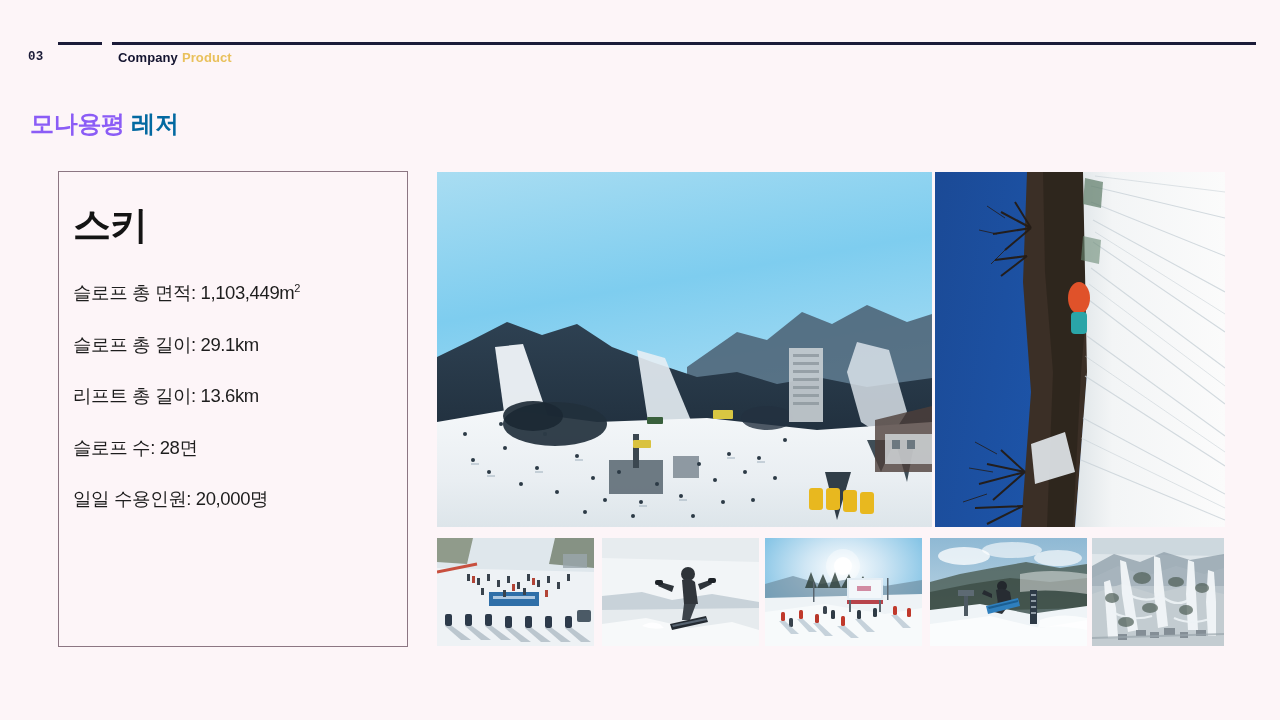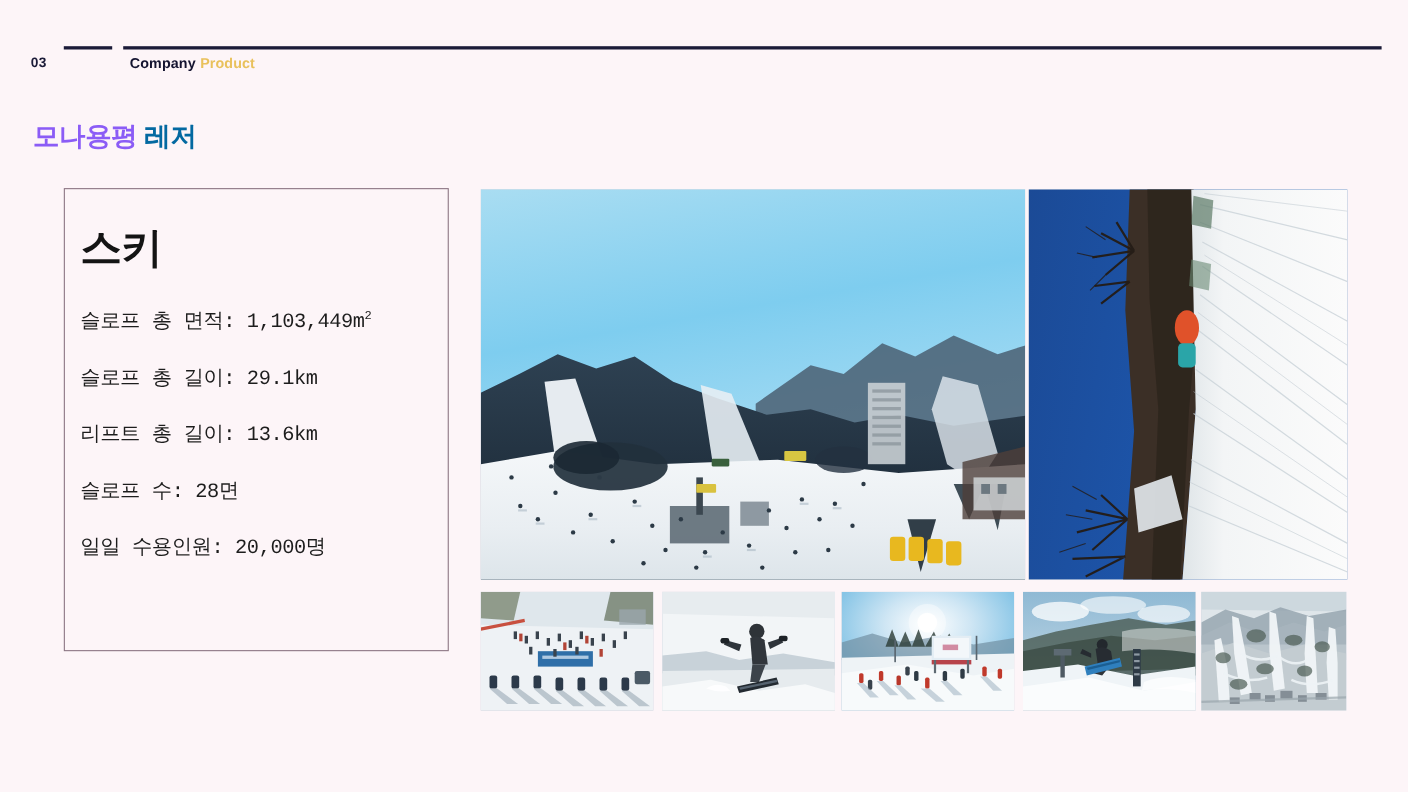--- a/index.html
+++ b/index.html
@@ -34,20 +34,21 @@
     width: 1144px; height: 3px;
     background: #1b1b38;
   }
   .hdr-page-no {
     position: absolute;
     left: 28px; top: 50px;
     font-size: 12.5px;
     font-weight: bold;
     color: #1b1b38;
     letter-spacing: .2px;
+    font-family: Liberation Mono, monospace;
   }
   .hdr-brand {
     position: absolute;
     left: 118px; top: 50px;
     font-size: 13px;
     font-weight: bold;
     letter-spacing: .1px;
     white-space: nowrap;
   }
   .hdr-brand .company { color: #141430; }
@@ -62,38 +63,37 @@
     letter-spacing: -.3px;
     white-space: nowrap;
   }
   .page-title .t-dark { color: #8b5cf6; }
   .page-title .t-blue { color: #0369a1; }
 
   
   .info-box {
     position: absolute;
     left: 58px; top: 171px;
-    width: 350px; height: 421px;
+    width: 350px; height: 476px;
     border: 1.6px solid #8c7683;
     box-sizing: border-box;
     background: transparent;
   }
   .info-heading {
     position: absolute;
     left: 14px; top: 28px;
     font-size: 38px;
     font-weight: bold;
     color: #141414;
     letter-spacing: -1px;
   }
   .info-list {
     position: absolute;
     left: 14px; top: 112px;
     right: 10px;
-    font-family: Liberation Mono, monospace;
   }
   .info-item {
     font-size: 18.5px;
     color: #1d1d1d;
     line-height: 1;
     margin-bottom: 33px;
     white-space: nowrap;
     letter-spacing: -.4px;
   }
   .info-item sup {

